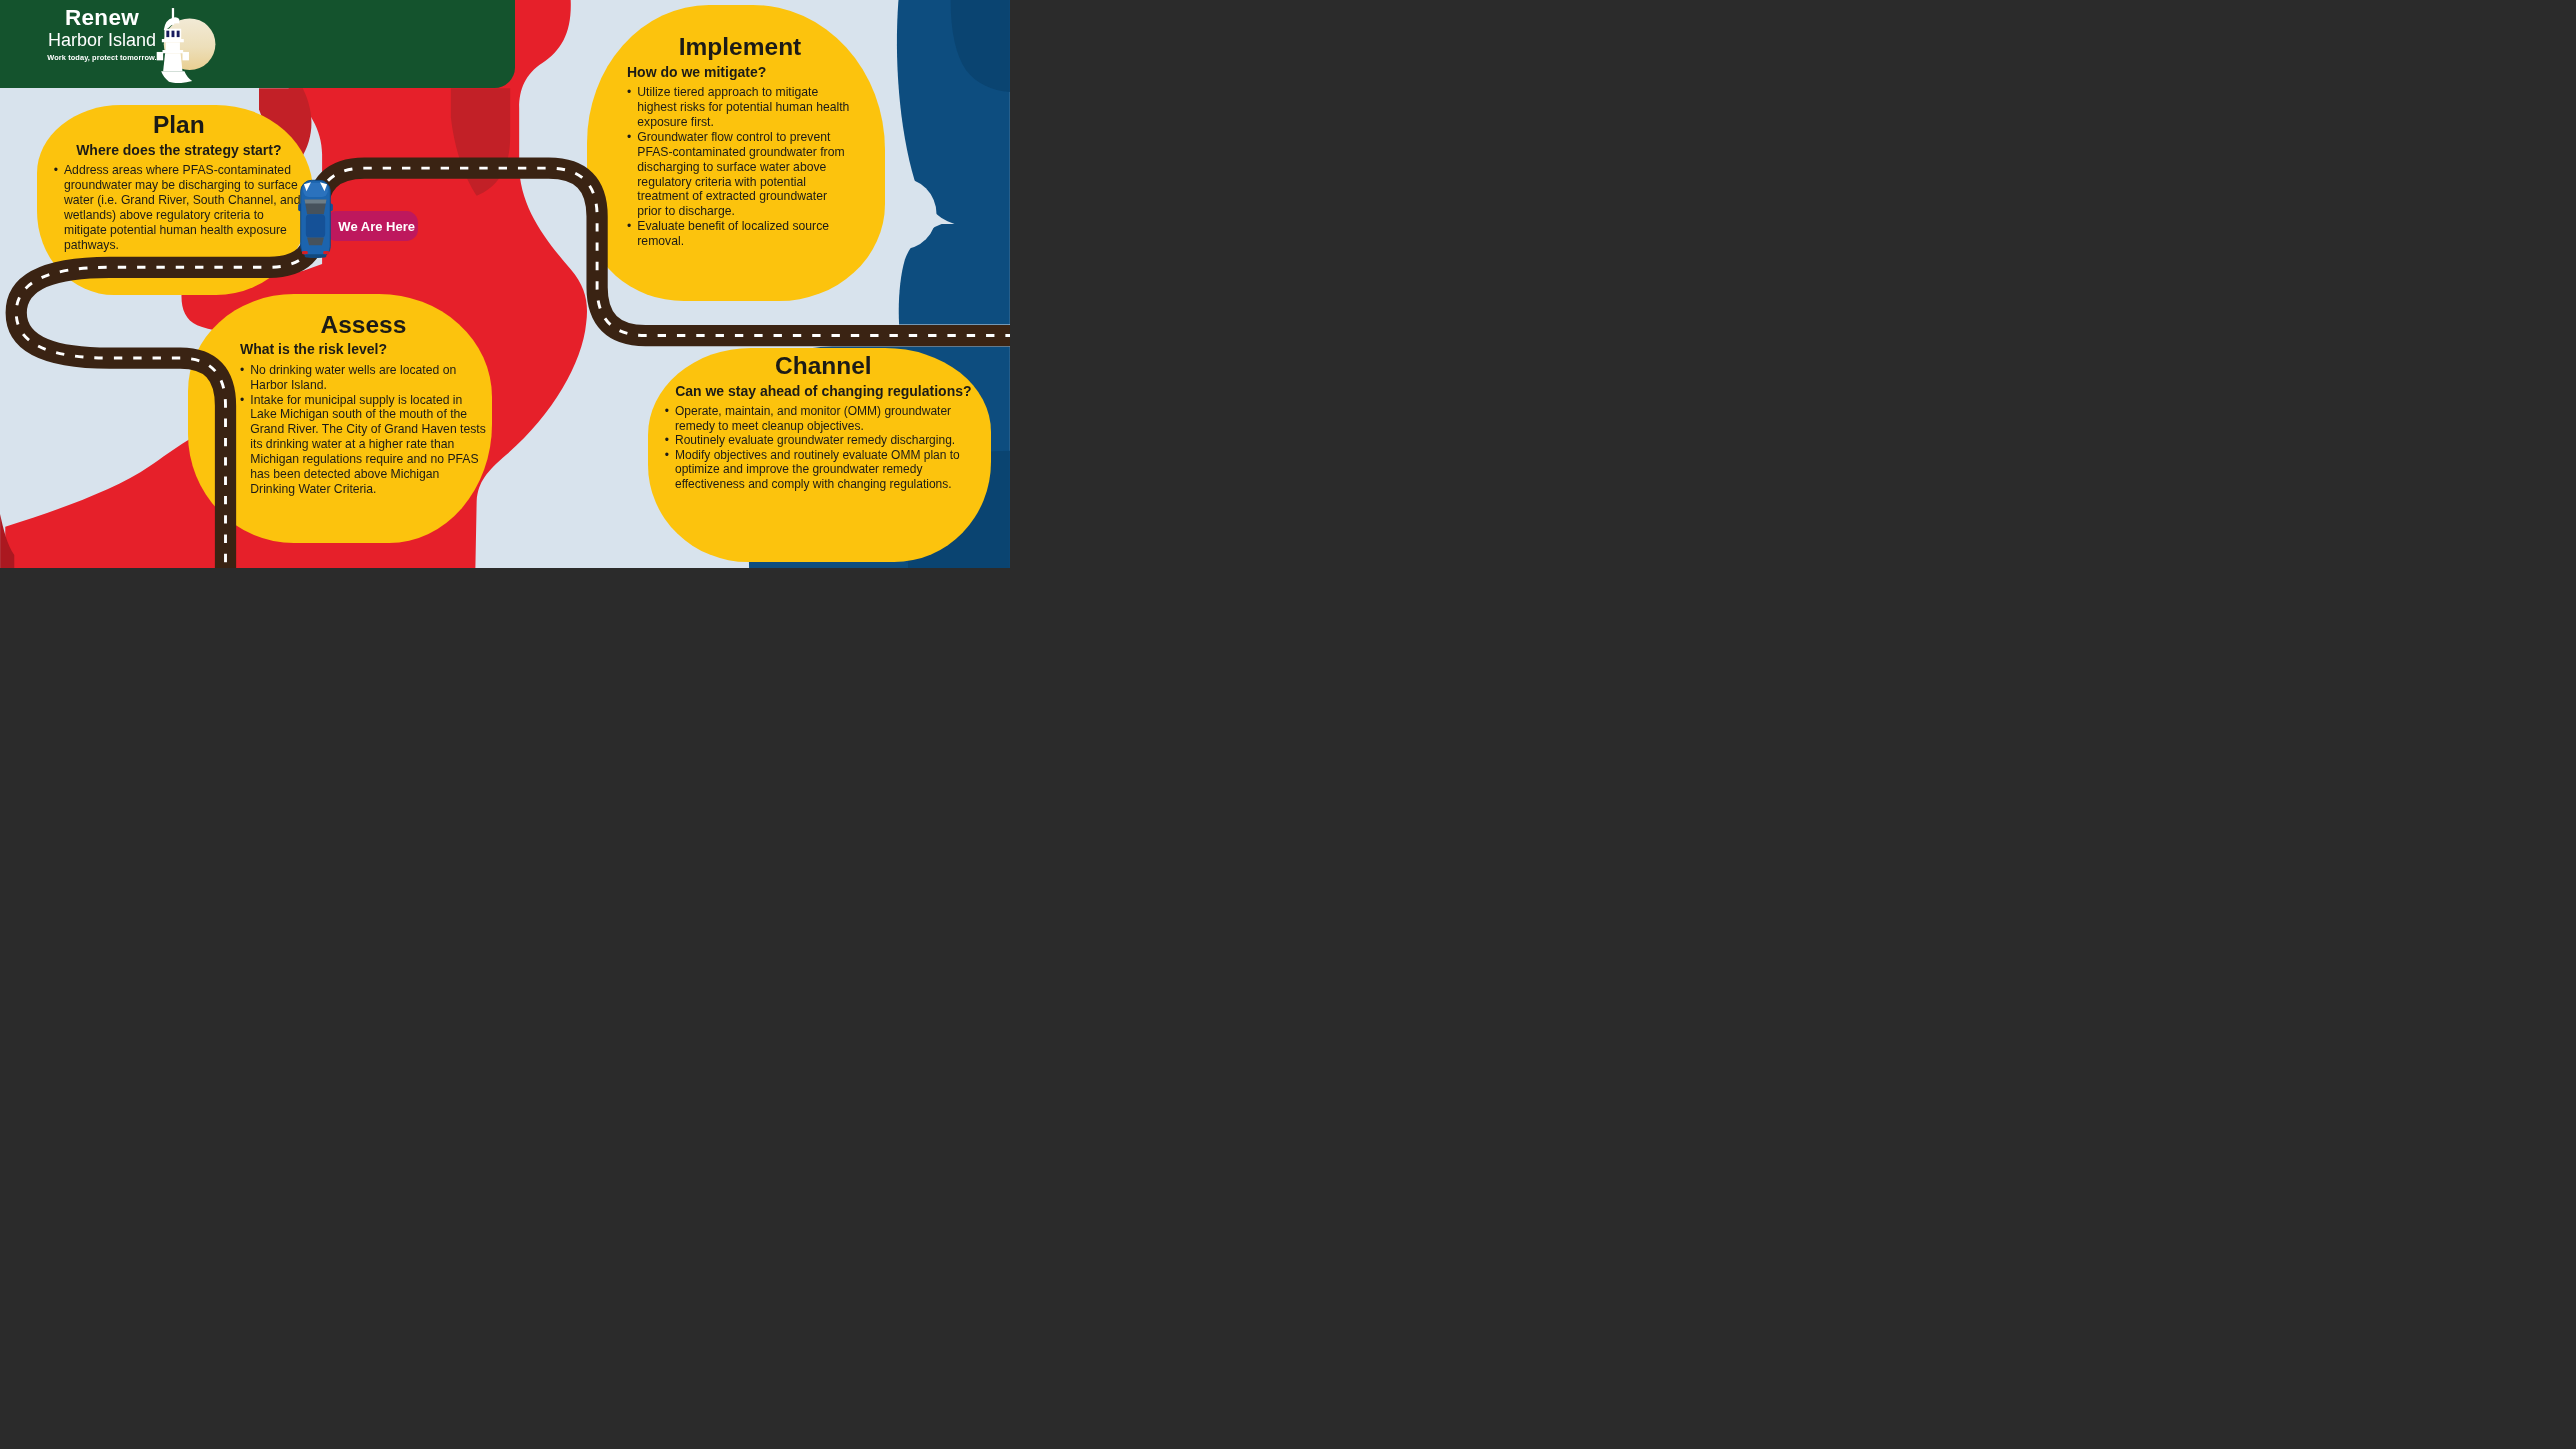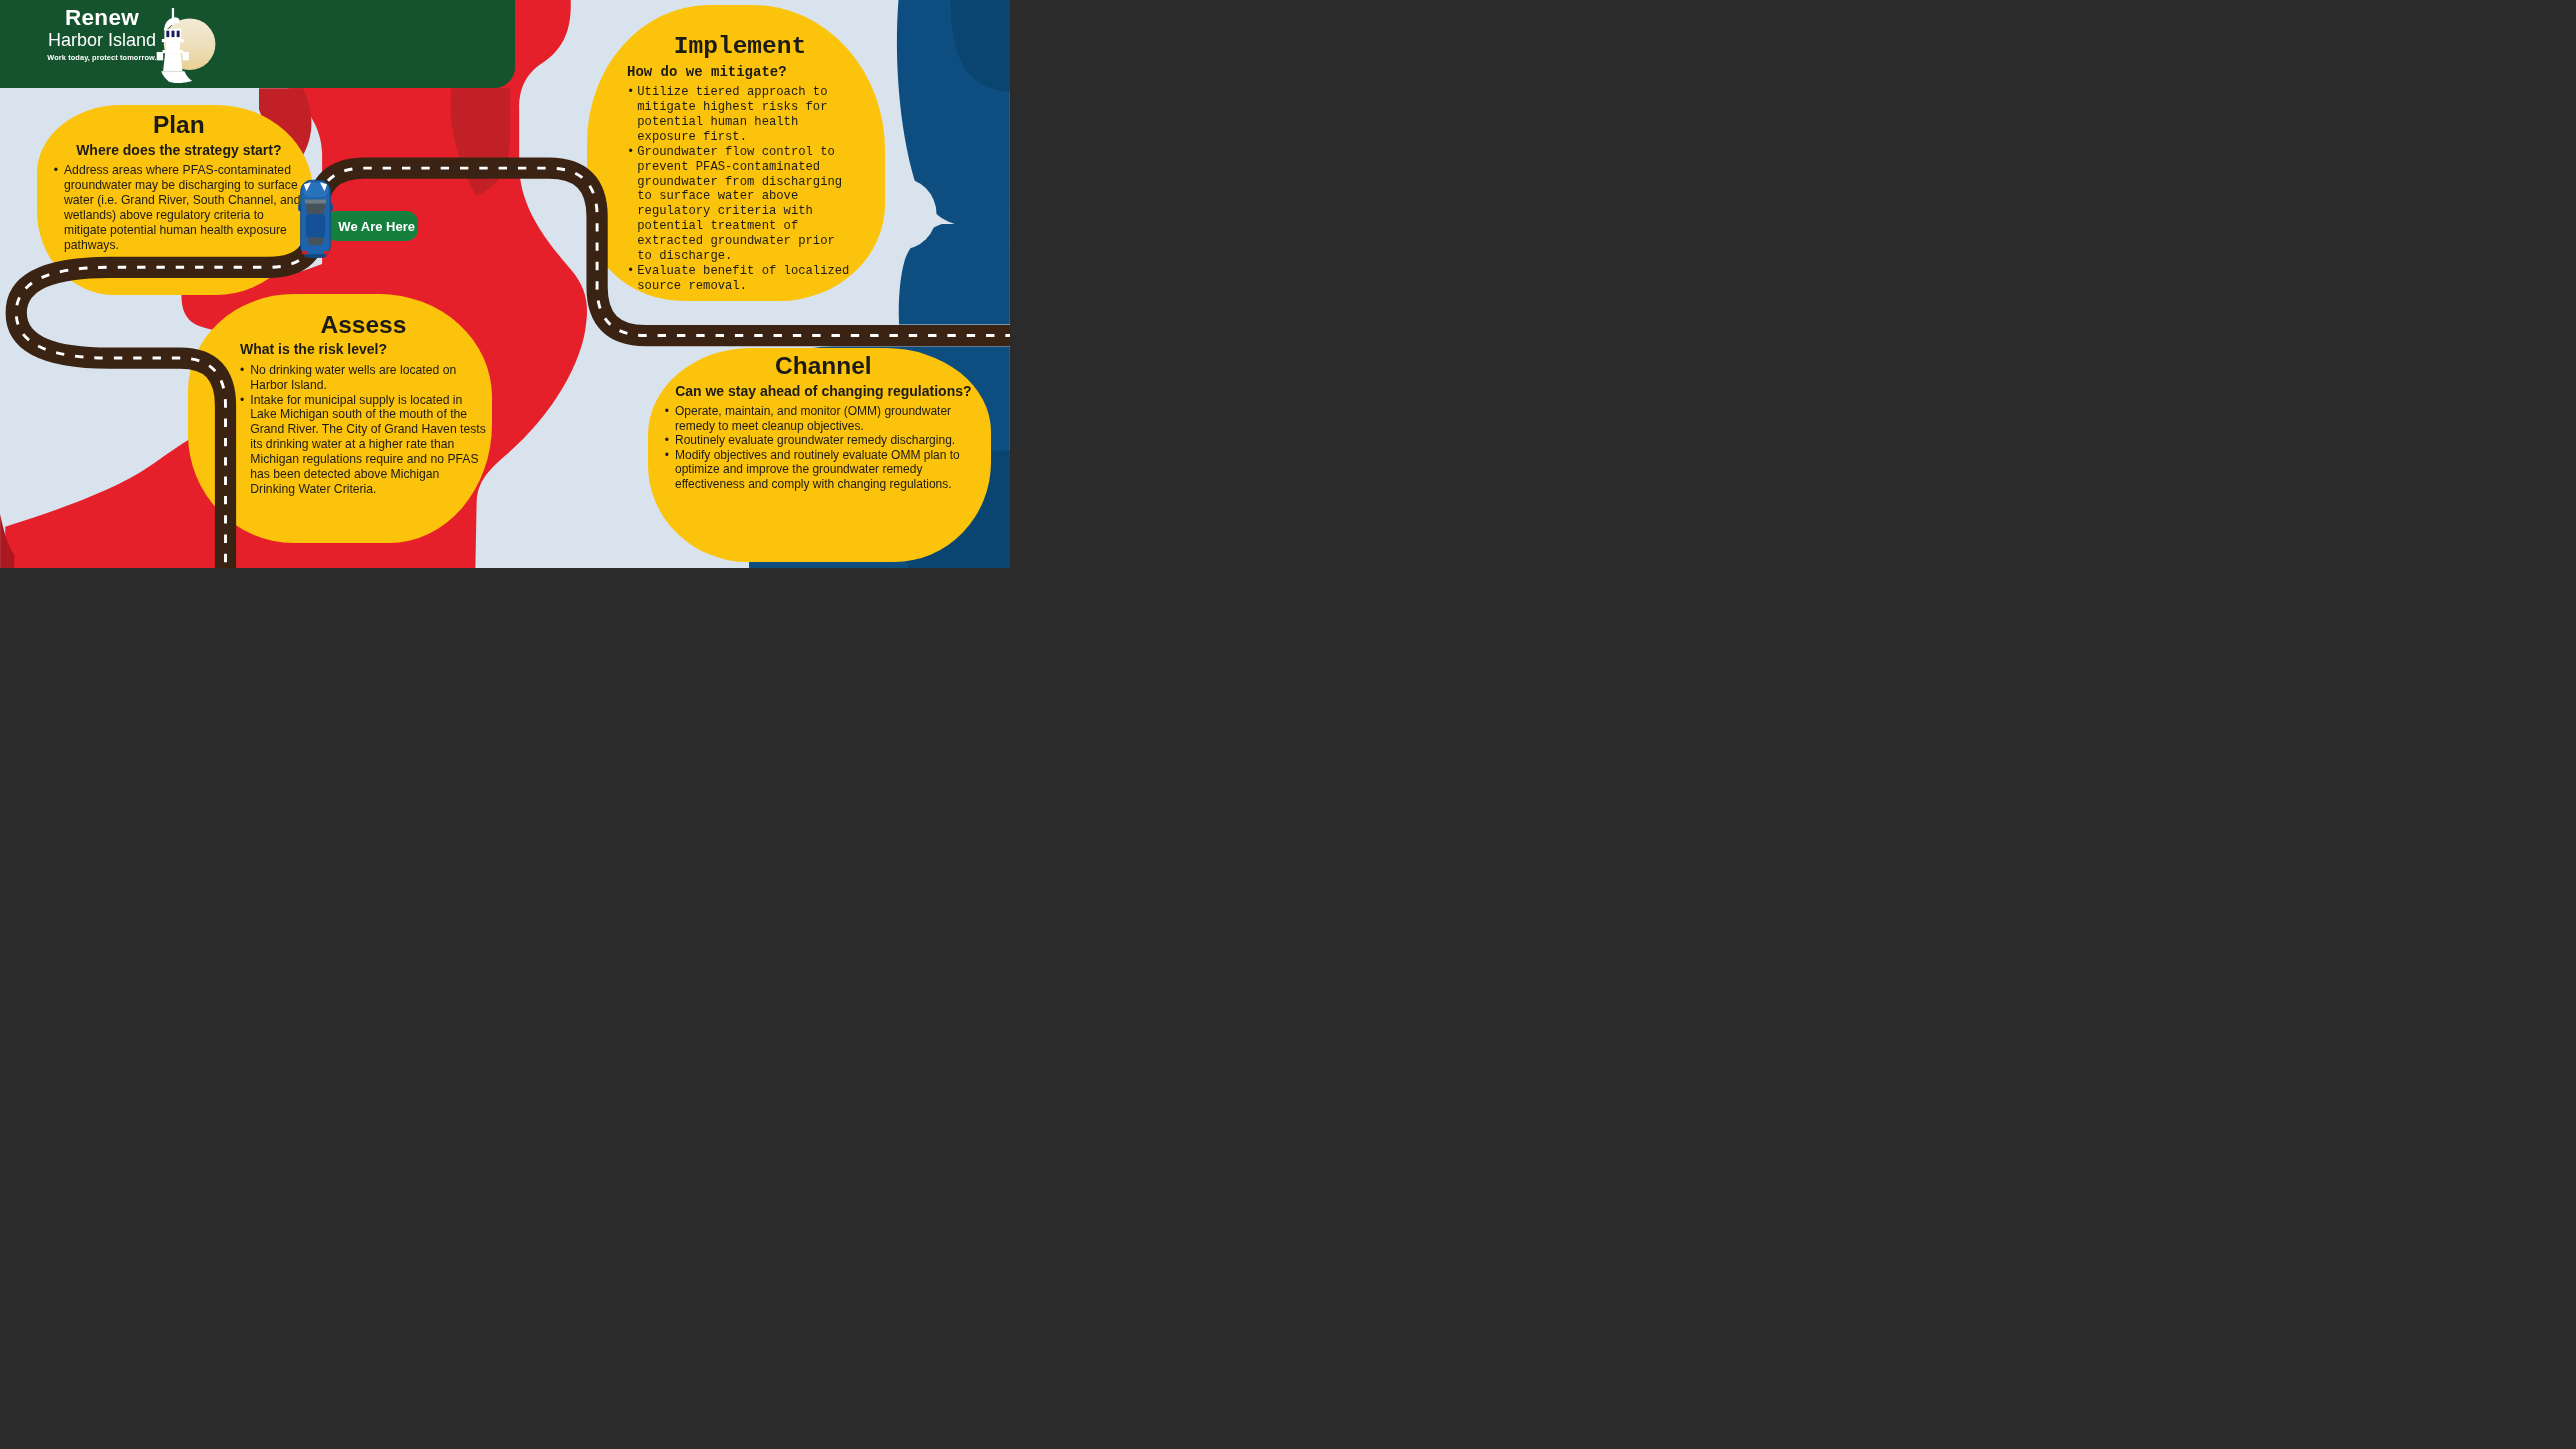--- a/index.html
+++ b/index.html
@@ -24,21 +24,21 @@
     position:absolute;left:206px;top:19.3px;width:296px;height:58px;
     display:flex;align-items:center;justify-content:center;
     color:#fff;font-size:35px;font-weight:800;letter-spacing:-0.6px;white-space:nowrap;
   }
 
   
   .blob{position:absolute;background:#fcc30d;z-index:4;color:#1c1b17;}
   #blob-plan{left:37px;top:105px;width:276px;height:190px;
     border-radius:84px 97px 97px 77px / 68px 87px 103px 84px;}
   #blob-implement{left:587px;top:5.2px;width:298px;height:296px;
-    border-radius:122px 132px 106px 97px / 138px 145px 97px 87px;font-family:Liberation Mono, monospace;}
+    border-radius:122px 132px 106px 97px / 138px 145px 97px 87px;}
   #blob-assess{left:188px;top:294px;width:304px;height:249px;
     border-radius:106px 113px 103px 106px / 97px 103px 119px 109px;}
   #blob-maintain{left:648px;top:348px;width:343px;height:214px;
     border-radius:103px 106px 97px 100px / 87px 84px 100px 97px;}
 
   .blob-inner{position:relative;width:100%;height:100%;box-sizing:border-box;}
   #blob-plan  .blob-inner{padding:6.4px 9px 0 16.7px;}
   #blob-implement .blob-inner{padding:28px 32px 0 40px;}
   #blob-assess .blob-inner{padding:16.7px 5.2px 0 52px;}
   #blob-maintain .blob-inner{padding:3.9px 9px 0 16.7px;}
@@ -49,21 +49,21 @@
   .bullets{font-size:12.2px;line-height:1.22;}
   #blob-assess .bullets,#blob-implement .bullets{font-size:12.2px;}
   #blob-maintain .bullets{font-size:12px;}
   .bullet{display:flex;}
   .bullet .dot{flex:none;width:10.3px;}
   .bullet .btext{flex:1;}
 
   
   #we-are-here{
     position:absolute;left:325px;top:211px;width:93px;height:30px;z-index:7;
-    background:#15803d;border-radius:11.6px;display:flex;align-items:center;justify-content:center;
+    background:#be185d;border-radius:11.6px;display:flex;align-items:center;justify-content:center;
     padding-left:10.3px;box-sizing:border-box;
   }
   #we-are-here .label{color:#fff;font-size:13px;font-weight:800;white-space:nowrap;}
 
   
   #bg-shapes{position:absolute;left:0;top:0;z-index:1;}
   #road-svg{position:absolute;left:0;top:0;z-index:6;pointer-events:none;}
   #car{position:absolute;left:298px;top:179px;width:35px;height:81px;z-index:8;}
 </style>
 </head>

